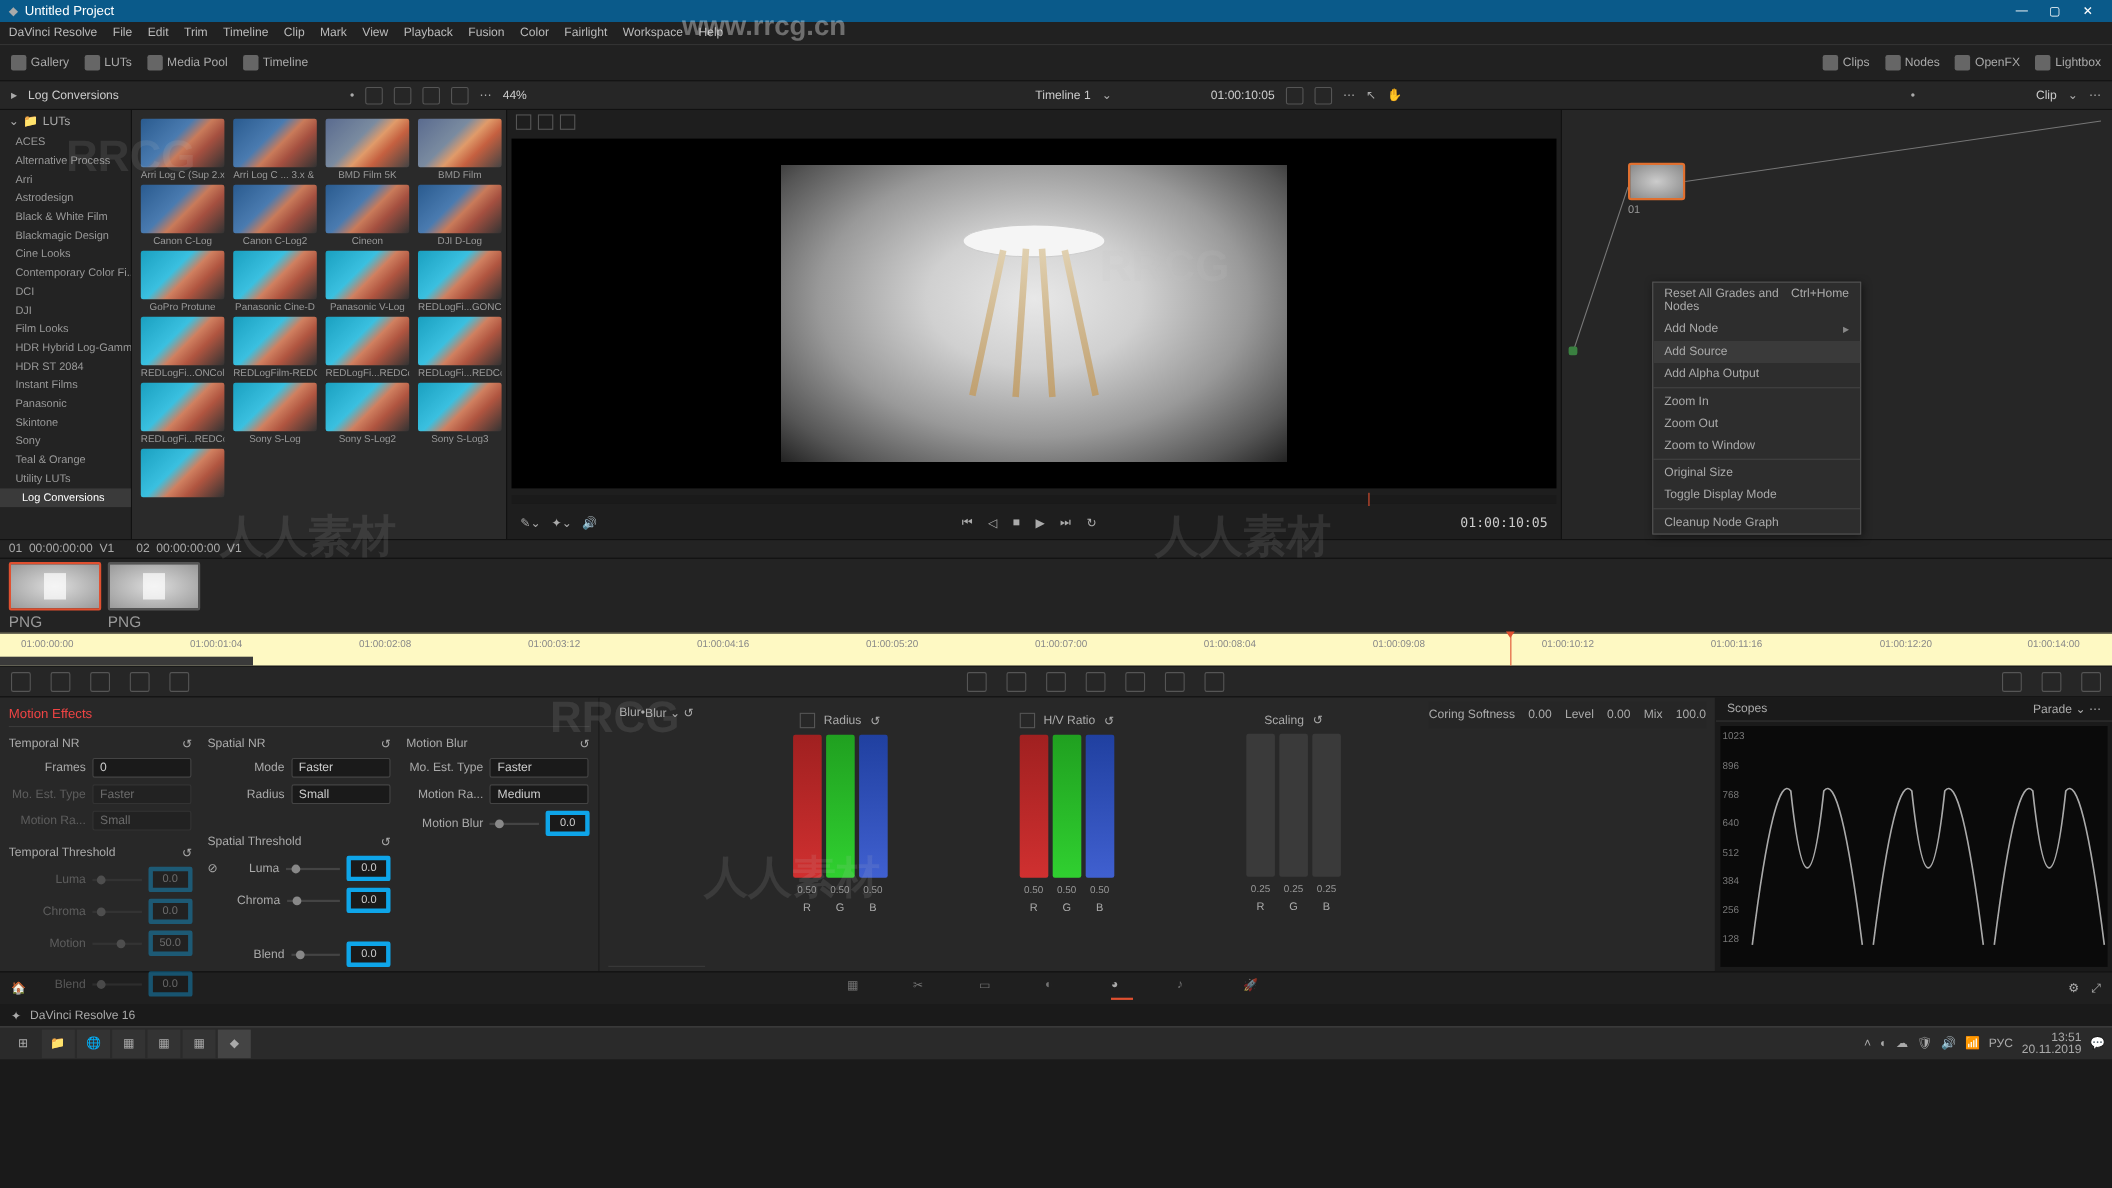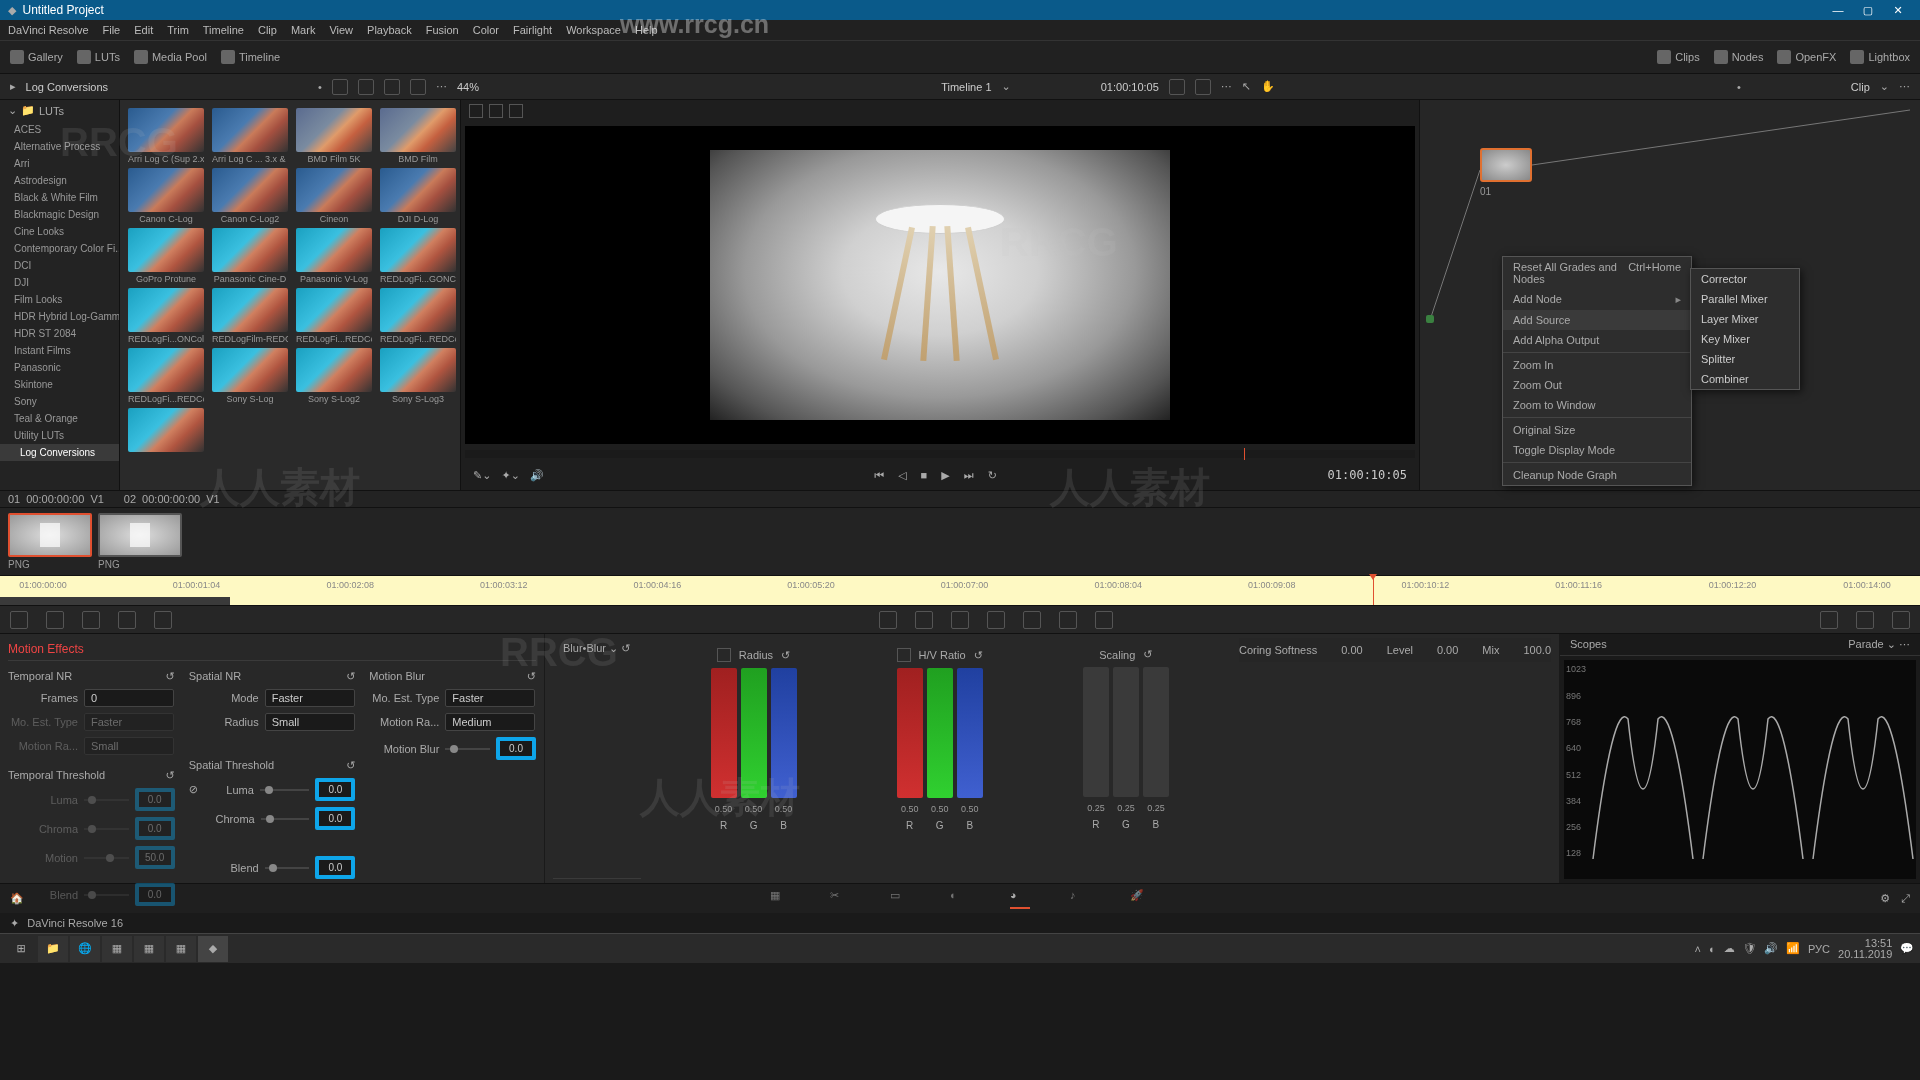--- a/index.html
+++ b/index.html
@@ -57,21 +57,21 @@
 .ctxmenu .mi.hl{background:#3a3a3a;color:#fff}
 .ctxmenu .mi .arrow{color:#888}
 .ctxmenu .sep{height:1px;background:#444;margin:2px 0}
 .submenu{position:absolute;left:270px;top:168px;width:110px;background:#2d2d2d;border:1px solid #555;box-shadow:2px 2px 8px rgba(0,0,0,0.6)}
 .submenu .mi{padding:4px 10px;font-size:11px;color:#ccc}
 .cliprow{height:68px;background:#232323;border-top:1px solid #111;display:flex;align-items:center;padding:4px 8px;gap:6px}
 .cliphdr{display:flex;align-items:center;gap:6px;font-size:10px;color:#999;height:16px}
 .clipthumb{width:84px;height:44px;background:radial-gradient(#ddd,#999);border:2px solid #e05030;border-radius:2px;position:relative}
 .clipthumb.inactive{border-color:#555}
 .clipthumb .mini{position:absolute;left:50%;top:50%;transform:translate(-50%,-50%);width:20px;height:24px;background:#fff;opacity:0.7}
-.cliplbl{font-size:10px;color:#999;margin-top:2px}
+.cliplbl{font-size:14px;color:#999;margin-top:2px}
 .timeline{height:30px;background:#fef9c3;border-top:1px solid #111;position:relative}
 .timeline .ticks{display:flex;height:100%;align-items:center;position:relative}
 .timeline .tick{position:absolute;font-size:9px;color:#888;top:4px}
 .timeline .playhead{position:absolute;top:0;height:100%;width:1px;background:#e05030}
 .timeline .playhead::before{content:"";position:absolute;top:-2px;left:-4px;width:0;height:0;border-left:4px solid transparent;border-right:4px solid transparent;border-top:6px solid #e05030}
 .toolsrow{height:28px;background:#262626;border-top:1px solid #111;display:flex;align-items:center;padding:0 10px;gap:18px}
 .toolsrow .ticn{width:18px;height:18px;border:1px solid #555;border-radius:2px}
 .panels{height:250px;background:#282828;display:flex;border-top:1px solid #111}
 .panel{border-right:1px solid #1a1a1a;padding:4px 8px}
 .panel .phdr{font-size:12px;color:#ef4444;padding:4px 0;border-bottom:1px solid #3a3a3a;margin-bottom:6px}
@@ -97,21 +97,21 @@
 .barvals{display:flex;gap:4px}
 .barvals span{width:26px;text-align:center;font-size:9px;color:#999}
 .barlbls{display:flex;gap:4px}
 .barlbls span{width:26px;text-align:center;font-size:10px;color:#aaa}
 .scopes{width:360px;background:#1a1a1a;display:flex;flex-direction:column}
 .scopes .shdr{display:flex;justify-content:space-between;padding:4px 10px;border-bottom:1px solid #333}
 .scopecanvas{flex:1;position:relative;background:#0a0a0a;margin:4px}
 .scopelbl{position:absolute;left:2px;font-size:9px;color:#777}
 .wave{position:absolute;bottom:10px;height:180px}
 .wave svg{width:110px;height:180px}
-.coring{height:24px;background:#262626;display:flex;align-items:center;justify-content:center;gap:24px;font-size:10px;color:#777}
+.coring{height:24px;background:#262626;display:flex;align-items:center;justify-content:center;gap:12px;font-size:10px;color:#777}
 .pages{height:30px;background:#1f1f1f;border-top:1px solid #111;display:flex;align-items:center;justify-content:center;gap:40px}
 .pages .pico{width:20px;height:20px;opacity:0.6}
 .pages .pico.active{opacity:1;border-bottom:2px solid #e05030}
 .statusbar{height:20px;background:#1a1a1a;display:flex;align-items:center;padding:0 10px;gap:8px;color:#ccc}
 .taskbar{height:30px;background:#2a2a2a;border-top:1px solid #444;display:flex;align-items:center;justify-content:space-between;padding:0 6px}
 .taskbar .left{display:flex;align-items:center;gap:2px}
 .taskbar .tsk{width:30px;height:26px;display:flex;align-items:center;justify-content:center;background:#333}
 .taskbar .tsk.win{background:transparent}
 .taskbar .right{display:flex;align-items:center;gap:8px;font-size:10px;color:#ccc}
 .watermark{position:fixed;font-size:40px;color:rgba(200,200,200,0.12);pointer-events:none;font-weight:bold}
@@ -426,28 +426,20 @@
             <span>Original Size</span>
           </div>
         <div class="mi">
             <span>Toggle Display Mode</span>
           </div>
         <div class="sep"></div>
         <div class="mi">
             <span>Cleanup Node Graph</span>
           </div>
       </div>
-      <div class="submenu">
-        <div class="mi">Corrector</div>
-        <div class="mi">Parallel Mixer</div>
-        <div class="mi">Layer Mixer</div>
-        <div class="mi">Key Mixer</div>
-        <div class="mi">Splitter</div>
-        <div class="mi">Combiner</div>
-      </div>
     </div>
   </div>
 </div>
 
 <div style="background:#232323;border-top:1px solid #111">
 <div class="cliphdr" style="padding:2px 8px">
   <span>01</span>
   <span>00:00:00:00</span>
   <span>V1</span>
   <span style="margin-left:14px">02</span>

